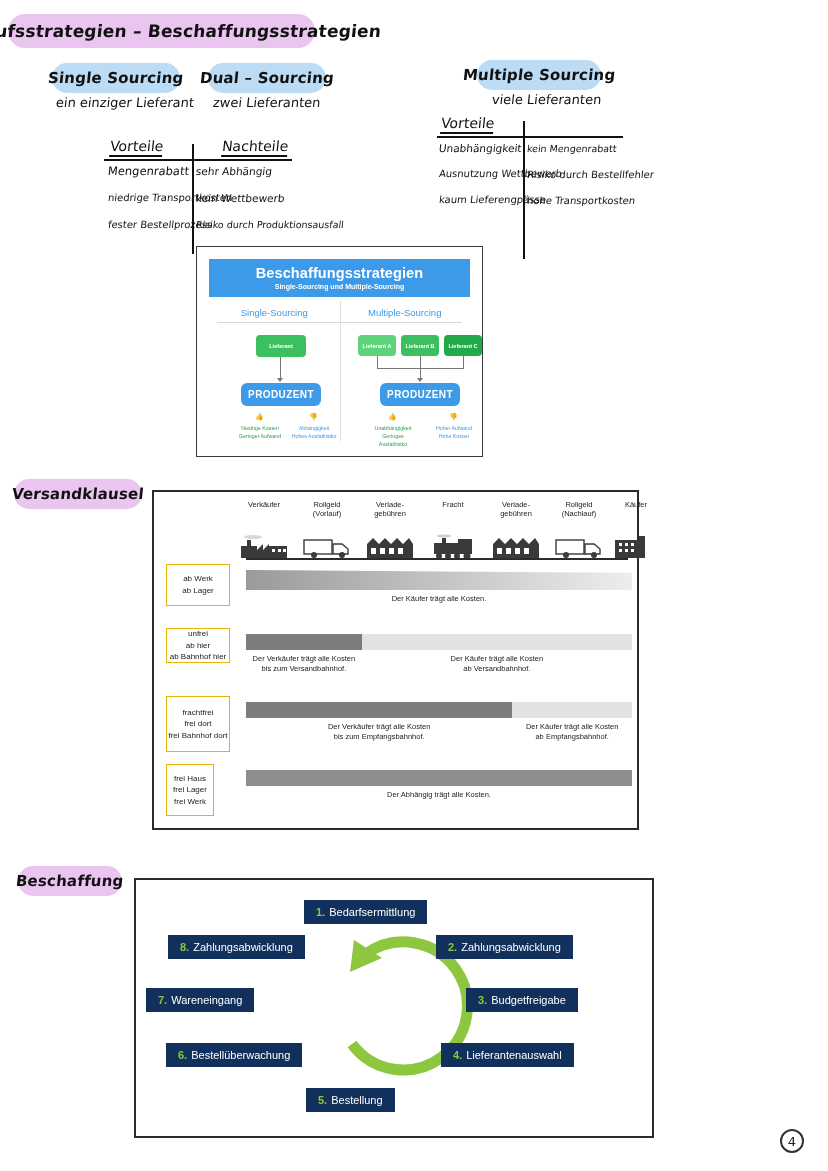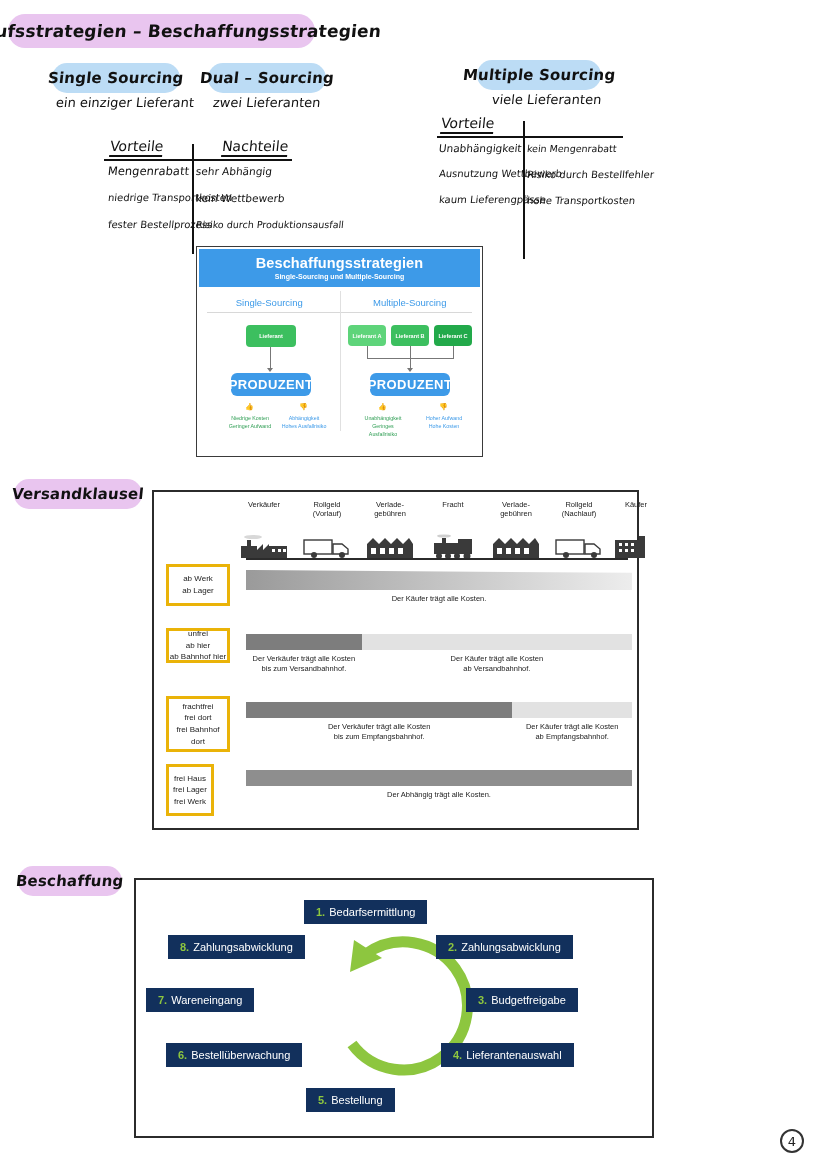--- a/index.html
+++ b/index.html
@@ -95,21 +95,21 @@
   #tbl-multi .vline { left: 86px; top: 6px; height: 138px; }
   #tbl-multi .c1 { left: 2px; }
   #tbl-multi .c2 { left: 90px; }
 
   
   #diag1 {
     position: absolute; left: 196px; top: 246px;
     width: 287px; height: 211px;
     border: 1px solid #3a3a3a;
     background: #fff;
-    padding: 2px;
+    padding: 12px;
   }
   #diag1-inner { width: 100%; height: 100%; position: relative; }
   #d1-head {
     background: #3d9ae8; color: #fff; text-align: center;
     padding: 6px 0 7px;
   }
   #d1-head .t { font-size: 14.5px; font-weight: bold; letter-spacing: .1px; }
   #d1-head .s { font-size: 7px; font-weight: bold; margin-top: 2px; }
   #d1-cols { display: flex; margin-top: 10px; position: relative; }
   #d1-cols .colhead {
@@ -121,21 +121,21 @@
     position: absolute; left: 50%; top: -22px; width: 1px; height: 140px;
     background: #e0e0e0;
   }
   .sup-box {
     position: absolute; border-radius: 4px; color: #fff;
     font-size: 5.6px; font-weight: bold; text-align: center;
     display: flex; align-items: center; justify-content: center;
   }
   .prod-box {
     position: absolute; background: #3d9ae8; border-radius: 6px; color: #fff;
-    font-size: 13px; font-weight: bold; text-align: center;
+    font-size: 10px; font-weight: bold; text-align: center;
     display: flex; align-items: center; justify-content: center;
     letter-spacing: .4px;
   }
   .arrow-v { position: absolute; background: #777; width: 1px; }
   .arrow-h { position: absolute; background: #777; height: 1px; }
   .arrow-head {
     position: absolute; width: 0; height: 0;
     border-left: 3px solid transparent; border-right: 3px solid transparent;
     border-top: 4px solid #777;
   }
@@ -173,21 +173,21 @@
   }
   #d2-icons { position: relative; height: 32px; }
   .d2icon { position: absolute; bottom: 2px; }
   #d2-ground {
     position: absolute; left: 92px; top: 66px; width: 382px; height: 2px;
     background: #2b2b2b;
   }
 
   .clause-row { position: absolute; left: 12px; width: 466px; }
   .clause-label {
-    position: absolute; left: 0; border: 3px solid #eab308;
+    position: absolute; left: 0; border: 1px solid #eab308;
     background: #fff; text-align: center; font-size: 8px;
     line-height: 1.45; display: flex; align-items: center;
     justify-content: center; color: #222;
   }
   .bar { position: absolute; }
   .bar-seg { position: absolute; height: 100%; }
   .clause-note {
     position: absolute; text-align: center; font-size: 7.5px;
     color: #222; line-height: 1.35;
   }

